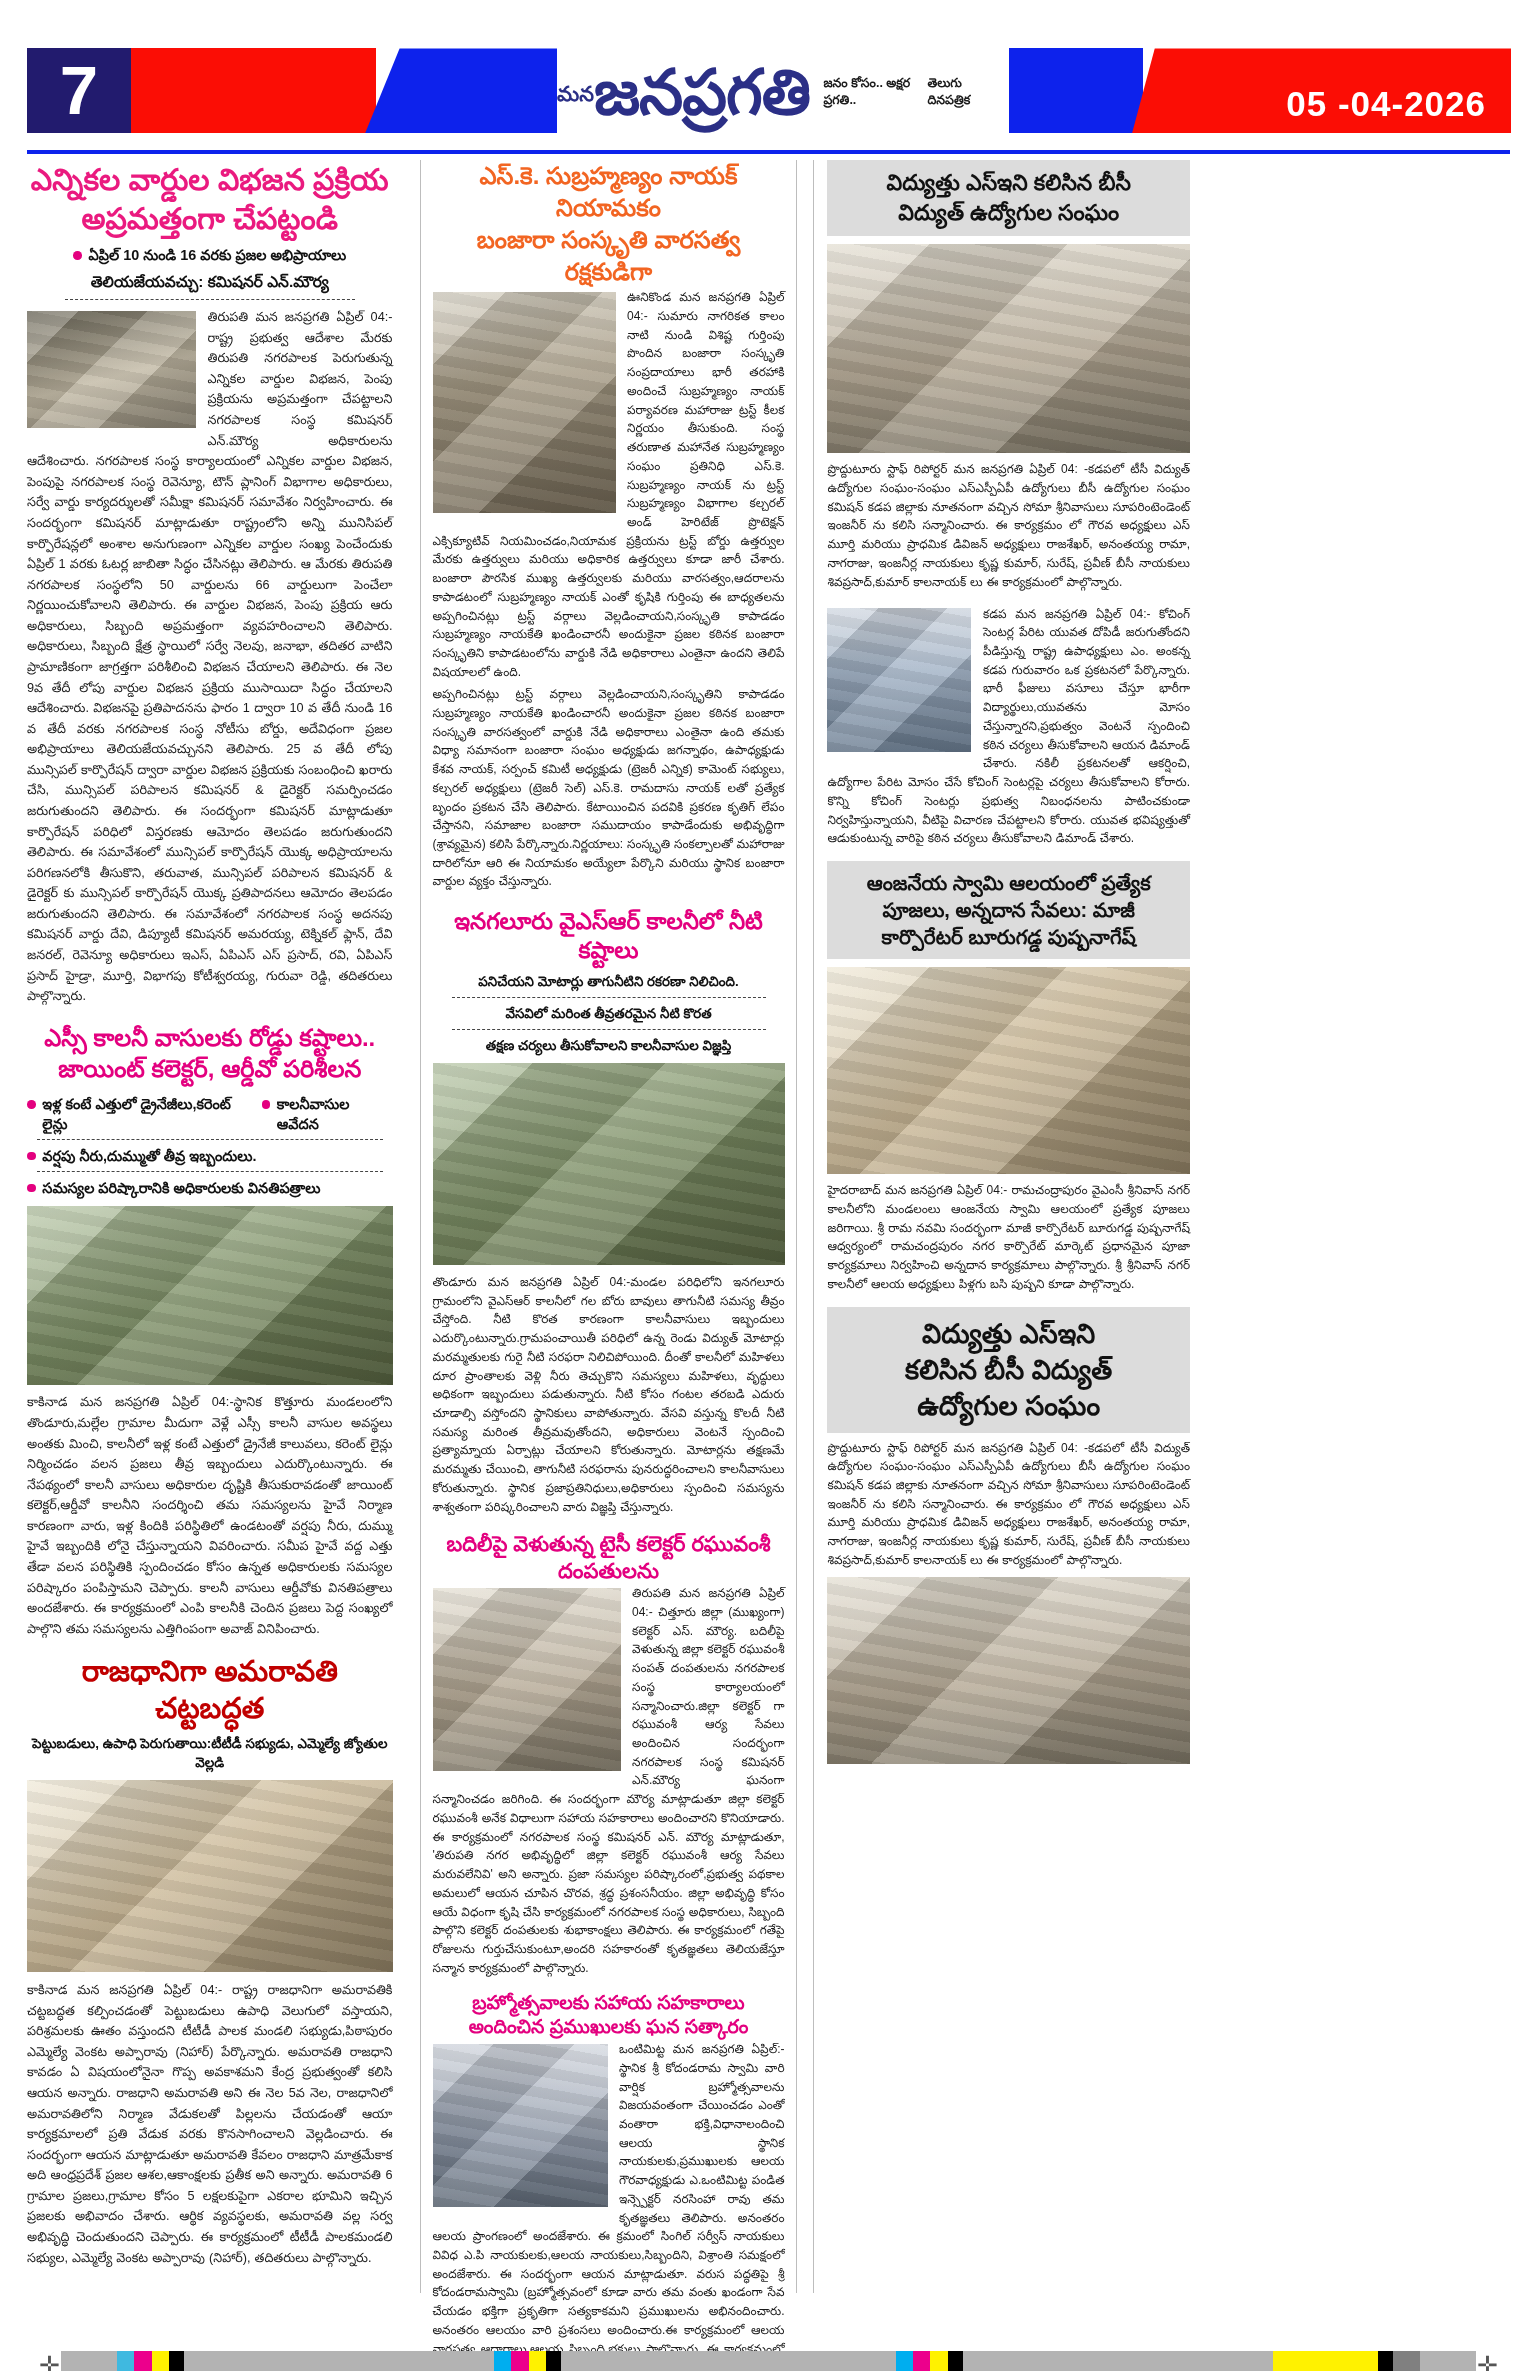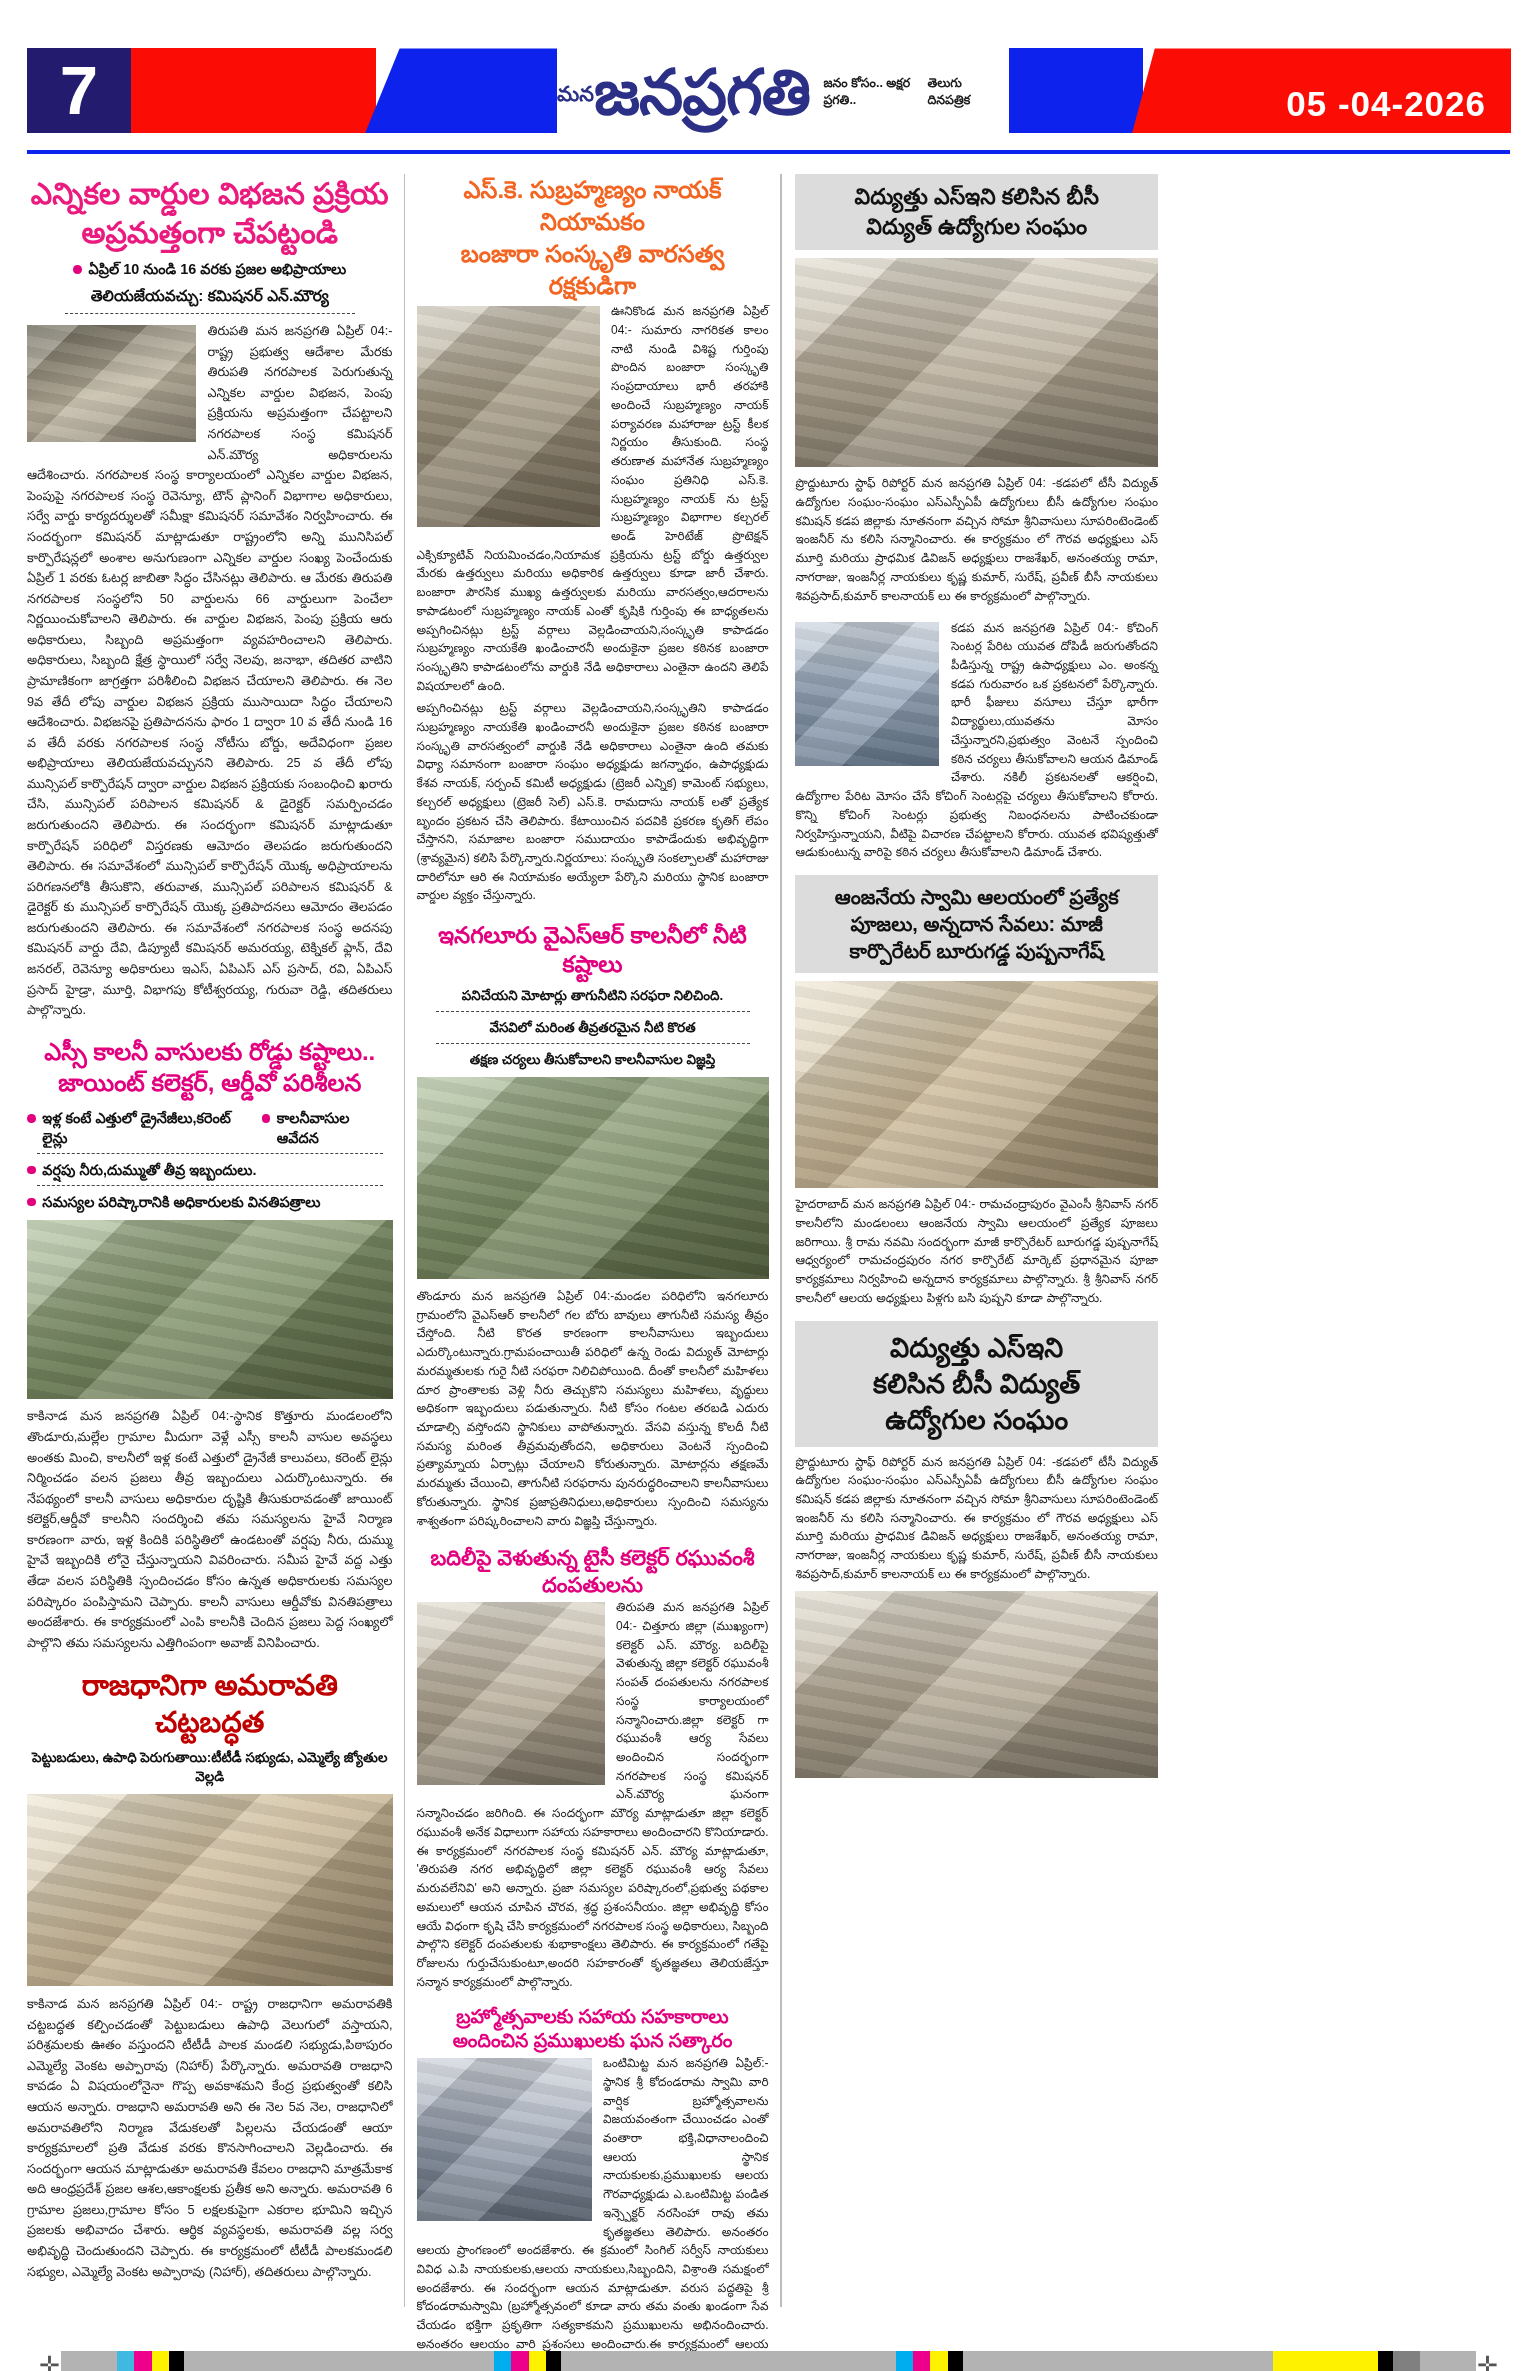--- a/index.html
+++ b/index.html
@@ -44,21 +44,21 @@
   .mh-red-right {
     left:1105px; width:379px; background:#fb0d05;
     clip-path: polygon(6% 0, 100% 0, 100% 100%, 0% 100%);
     display:flex; align-items:flex-end; justify-content:flex-end;
   }
   .mh-date { color:#fff; font-size:35px; font-weight:bold; padding:0 25px 9.6px 0; letter-spacing:1px; }
 
   .rule-blue { height:3.8px; background:#0d22ec; margin-top:1.9px; }
 
   
-  .cols { display:flex; gap:0; margin-top:20px; height:2133px; }
+  .cols { display:flex; gap:16px; margin-top:6px; height:2133px; }
   .col { position:relative; }
   .col1 { width:377px; padding-right:11.5px; }
   .col2 { width:377px; padding:0 11.5px; border-left:1px solid #bdbdbd; border-right:1px solid #bdbdbd; }
   .colR { width:346px; padding-left:13.4px; border-left:1px solid #bdbdbd; }
 
   
   h1,h2,h3,h4 { margin:0; padding:0; font-weight:bold; }
   .hl-pink { color:#ea1a7f; font-size:30px; line-height:1.3; text-align:center; }
   .hl-orange { color:#f26522; font-size:24px; line-height:1.34; text-align:center; }
   .hl-red { color:#c00000; font-size:29px; line-height:1.3; text-align:center; }
@@ -189,21 +189,21 @@
         <h2 class="hl-orange">బంజారా సంస్కృతి వారసత్వ రక్షకుడిగా</h2>
 
         <div class="photo float-left ph-turban" style="height:221px; width:183px;"></div>
         <div class="body-text small">ఊనికొండ మన జనప్రగతి ఏప్రిల్ 04:- సుమారు నాగరికత కాలం నాటి నుండి విశిష్ట గుర్తింపు పొందిన బంజారా సంస్కృతి సంప్రదాయాలు భారీ తరహాకి అందించే సుబ్రహ్మణ్యం నాయక్ పర్యావరణ మహారాజు ట్రస్ట్ కీలక నిర్ణయం తీసుకుంది. సంస్థ తరుణాత మహానేత సుబ్రహ్మణ్యం సంఘం ప్రతినిధి ఎస్.కె. సుబ్రహ్మణ్యం నాయక్ ను ట్రస్ట్ సుబ్రహ్మణ్యం విభాగాల కల్చరల్ అండ్ హెరిటేజ్ ప్రొటెక్షన్ ఎక్సిక్యూటివ్ నియమించడం,నియామక ప్రక్రియను ట్రస్ట్ బోర్డు ఉత్తర్వుల మేరకు ఉత్తర్వులు మరియు అధికారిక ఉత్తర్వులు కూడా జారీ చేశారు. బంజారా పౌరసిక ముఖ్య ఉత్తర్వులకు మరియు వారసత్వం,ఆదరాలను కాపాడటంలో సుబ్రహ్మణ్యం నాయక్ ఎంతో కృషికి గుర్తింపు ఈ బాధ్యతలను అప్పగించినట్లు ట్రస్ట్ వర్గాలు వెల్లడించాయని,సంస్కృతి కాపాడడం సుబ్రహ్మణ్యం నాయకేతి ఖండించారనీ అందుకైనా ప్రజల కఠినక బంజారా సంస్కృతిని కాపాడటంలోను వార్డుకి నేడి అధికారాలు ఎంతైనా ఉందని తెలిపే విషయాలలో ఉంది.</div>
         <div class="clear"></div>
         <div class="body-text small" style="margin-top:3.8px;">అప్పగించినట్లు ట్రస్ట్ వర్గాలు వెల్లడించాయని,సంస్కృతిని కాపాడడం సుబ్రహ్మణ్యం నాయకేతి ఖండించారనీ అందుకైనా ప్రజల కఠినక బంజారా సంస్కృతి వారసత్వంలో వార్డుకి నేడి అధికారాలు ఎంతైనా ఉంది తమకు విధ్యా సమానంగా బంజారా సంఘం అధ్యక్షుడు జగన్నాథం, ఉపాధ్యక్షుడు కేశవ నాయక్, సర్పంచ్ కమిటీ అధ్యక్షుడు (ట్రెజరీ ఎన్నిక) కామెంట్ సభ్యులు, కల్చరల్ అధ్యక్షులు (ట్రెజరీ సెల్) ఎస్.కె. రామదాసు నాయక్ లతో ప్రత్యేక బృందం ప్రకటన చేసి తెలిపారు. కేటాయించిన పదవికి ప్రకరణ కృతిగ్ లేపం చేస్తానని, సమాజాల బంజారా సముదాయం కాపాడేందుకు అభివృద్ధిగా (శ్రావ్యమైన) కలిసి పేర్కొన్నారు.నిర్ణయాలు: సంస్కృతి సంకల్పాలతో మహారాజు దారిలోనూ ఆరి ఈ నియామకం అయ్యేలా పేర్కొని మరియు స్థానిక బంజారా వార్డుల వ్యక్తం చేస్తున్నారు.</div>
       </div>
 
       <div style="margin-top:15.4px;">
         <h2 class="hl-magenta" style="font-size:23px;">ఇనగలూరు వైఎస్ఆర్ కాలనీలో నీటి కష్టాలు</h2>
-        <div class="sub" style="font-size:13.4px;">పనిచేయని మోటార్లు తాగునీటిని సరఫరా నిలిచింది.</div>
+        <div class="sub" style="font-size:13.4px;">పనిచేయని మోటార్లు తాగునీటిని రకరణా నిలిచింది.</div>
         <div class="sub-dash" style="margin:4.8px 19px 5.8px;"></div>
         <div class="sub" style="font-size:13.4px;">వేసవిలో మరింత తీవ్రతరమైన నీటి కొరత</div>
         <div class="sub-dash" style="margin:4.8px 19px 5.8px;"></div>
         <div class="sub" style="font-size:13.4px;">తక్షణ చర్యలు తీసుకోవాలని కాలనీవాసుల విజ్ఞప్తి</div>
         <div class="photo ph-c" style="height:202px;"></div>
         <div class="body-text small">తొండూరు మన జనప్రగతి ఏప్రిల్ 04:-మండల పరిధిలోని ఇనగలూరు గ్రామంలోని వైఎస్ఆర్ కాలనీలో గల బోరు బావులు తాగునీటి సమస్య తీవ్రం చేస్తోంది. నీటి కొరత కారణంగా కాలనీవాసులు ఇబ్బందులు ఎదుర్కొంటున్నారు.గ్రామపంచాయితీ పరిధిలో ఉన్న రెండు విద్యుత్ మోటార్లు మరమ్మతులకు గురై నీటి సరఫరా నిలిచిపోయింది. దీంతో కాలనీలో మహిళలు దూర ప్రాంతాలకు వెళ్లి నీరు తెచ్చుకొని సమస్యలు మహిళలు, వృద్ధులు అధికంగా ఇబ్బందులు పడుతున్నారు. నీటి కోసం గంటల తరబడి ఎదురు చూడాల్సి వస్తోందని స్థానికులు వాపోతున్నారు. వేసవి వస్తున్న కొలదీ నీటి సమస్య మరింత తీవ్రమవుతోందని, అధికారులు వెంటనే స్పందించి ప్రత్యామ్నాయ ఏర్పాట్లు చేయాలని కోరుతున్నారు. మోటార్లను తక్షణమే మరమ్మతు చేయించి, తాగునీటి సరఫరాను పునరుద్ధరించాలని కాలనీవాసులు కోరుతున్నారు. స్థానిక ప్రజాప్రతినిధులు,అధికారులు స్పందించి సమస్యను శాశ్వతంగా పరిష్కరించాలని వారు విజ్ఞప్తి చేస్తున్నారు.</div>
       </div>
 
       <div style="margin-top:13.4px;">
         <h2 class="hl-magenta" style="font-size:21px;">బదిలీపై వెళుతున్న టైసీ కలెక్టర్ రఘువంశీ దంపతులను</h2>

